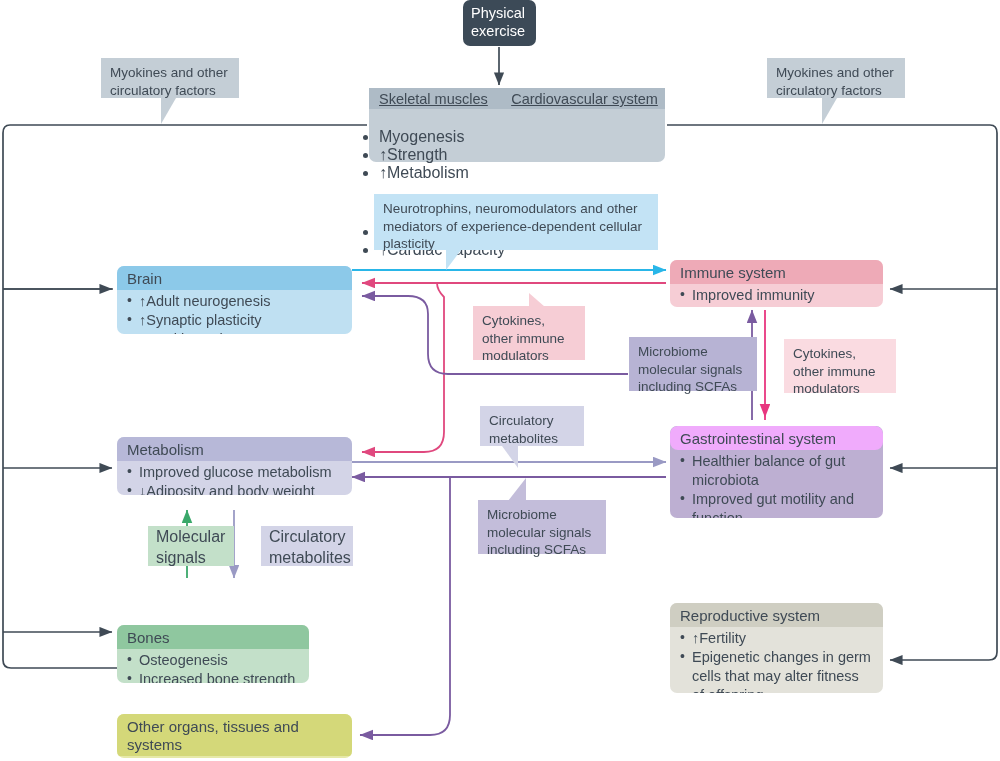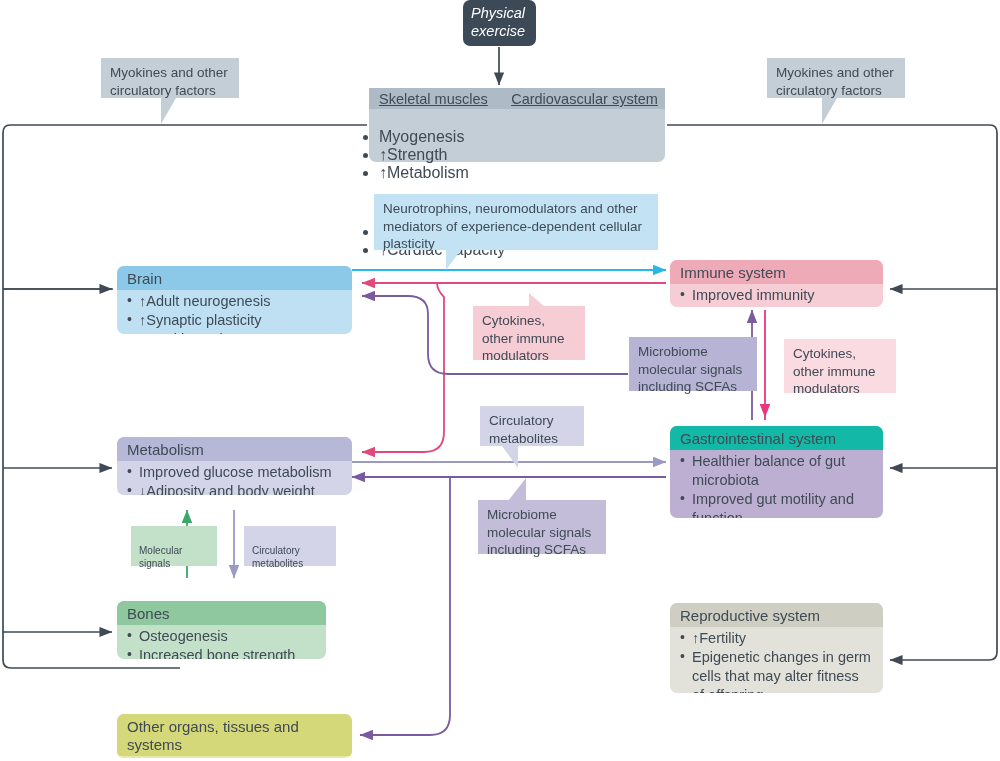--- a/index.html
+++ b/index.html
@@ -10,39 +10,39 @@
 
   .node{position:absolute;border-radius:7px;overflow:hidden;box-sizing:border-box;}
   .node .hd{font-size:15px;padding:4px 10px 2px 10px;line-height:1.2;}
   .node ul{list-style:none;margin:0;padding:2px 9px 7px 9px;}
   .node li{font-size:14.5px;line-height:1.32;padding-left:13px;position:relative;}
   .node li:before{content:"\2022";position:absolute;left:1px;top:-1px;font-size:14px;}
 
   
   #exercise{position:absolute;left:463px;top:0px;width:73px;height:46px;background:#3c4a57;
             border-radius:7px;color:#fff;font-size:14.5px;line-height:1.22;padding:5px 8px;
-            box-sizing:border-box;font-style:italic;}
+            box-sizing:border-box;}
 
   
   #topbox{position:absolute;left:369px;top:88px;width:296px;height:74px;background:#c4ced6;
           border-radius:7px;}
   #topbox .hdrow{display:flex;background:#aebbc6;}
   #topbox .hdrow div{font-size:14.5px;padding:3px 0 2px 10px;text-decoration:underline;}
   #topbox .cols{display:flex;flex-direction:column;}
   #topbox .cols ul{padding:3px 0 6px 10px;}
   #topbox .c1{width:131px;}
   #topbox .c2{width:165px;}
 
   
   .callout{position:absolute;box-sizing:border-box;padding:6px 9px 7px 9px;
            font-size:13.5px;line-height:1.3;}
   .tail{position:absolute;width:0;height:0;}
 
-  .lbl{position:absolute;box-sizing:border-box;padding:18px 8px 6px 8px;font-size:10px;
-       line-height:1.3;}
+  .lbl{position:absolute;box-sizing:border-box;padding:1px 8px 6px 8px;font-size:16px;
+       line-height:1.3;margin-left:17px;}
 </style>
 </head>
 <body>
 
 <div id="stage">
 
   <svg class="layer" viewBox="0 0 1000 761">
     <defs>
       <marker id="ad" markerWidth="9" markerHeight="9" refX="7.4" refY="3" orient="auto">
         <path d="M0,0 L7.6,3 L0,6 z" fill="#3f4a55"></path>
@@ -143,28 +143,28 @@
 
   <div class="node" style="left:117px;top:437px;width:235px;height:58px;background:#d3d4e7;">
     <div class="hd" style="background:#b7b8d8;">Metabolism</div>
     <ul>
       <li>Improved glucose metabolism</li>
       <li>↓Adiposity and body weight</li>
     </ul>
   </div>
 
   <div class="node" style="left:670px;top:426px;width:213px;height:92px;background:#bdafd2;">
-    <div class="hd" style="background:#14b8a6;">Gastrointestinal system</div>
+    <div class="hd" style="background:#f0abfc;border-radius:8px;">Gastrointestinal system</div>
     <ul>
       <li>Healthier balance of gut microbiota</li>
       <li>Improved gut motility and function</li>
     </ul>
   </div>
 
-  <div class="node" style="left:117px;top:601px;width:209px;height:58px;background:#c3e0c9;">
+  <div class="node" style="left:117px;top:625px;width:192px;height:58px;background:#c3e0c9;">
     <div class="hd" style="background:#8fc79f;">Bones</div>
     <ul>
       <li>Osteogenesis</li>
       <li>Increased bone strength</li>
     </ul>
   </div>
 
   <div class="node" style="left:670px;top:603px;width:213px;height:90px;background:#e3e2da;">
     <div class="hd" style="background:#cfcec2;">Reproductive system</div>
     <ul>

